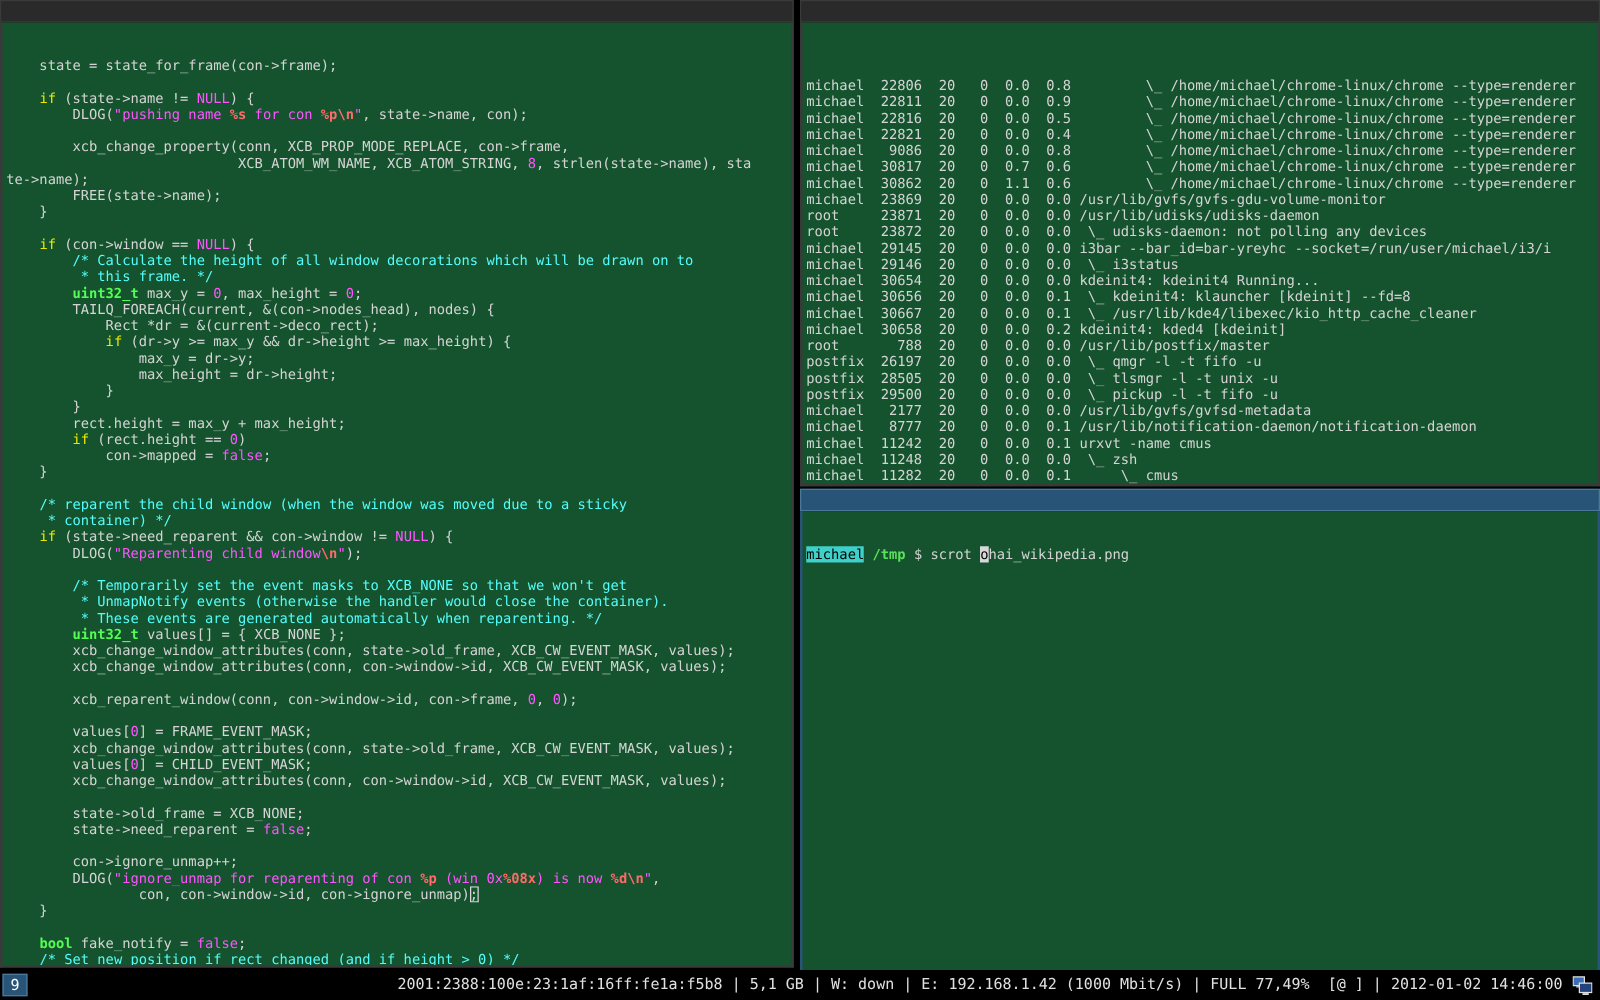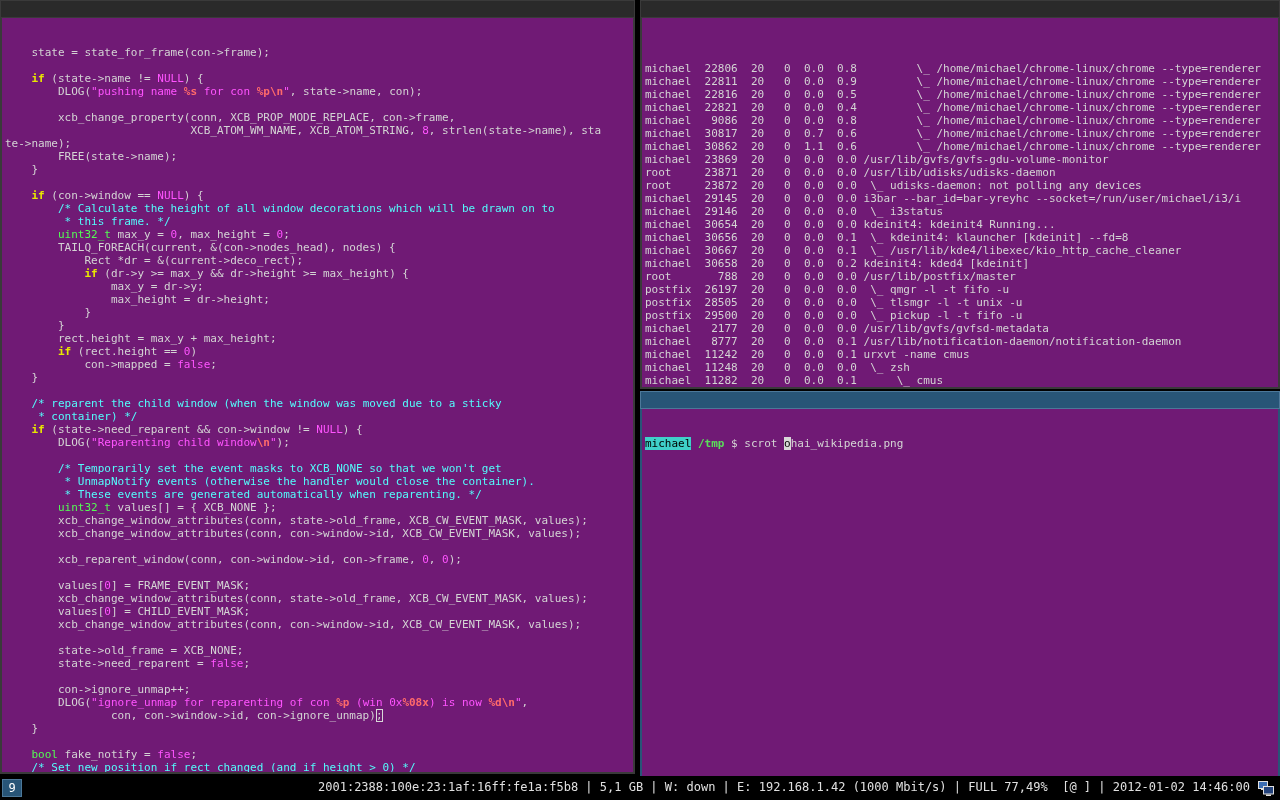--- a/index.html
+++ b/index.html
@@ -2,29 +2,29 @@
 <html><head>
 <meta charset="utf-8">
 <style>
   *{margin:0;padding:0;box-sizing:border-box}
   html,body{width:1280px;height:800px;background:#000;overflow:hidden}
   body{position:relative;font-family:"DejaVu Sans Mono",monospace}
   .window{position:absolute;display:flex;flex-direction:column}
   .titlebar{height:18px;font-size:12px;line-height:15px;padding:1px 5px;white-space:pre;overflow:hidden}
   .titlebar.unfocused{background:#2a2a2a;color:#8f8f8f;border:1px solid #3a3a3a}
   .titlebar.focused{background:#285577;color:#ffffff;border:1px solid #4c7899}
-  .content{flex:1;background:#701a75;overflow:hidden;position:relative}
+  .content{flex:1;background:#14532d;overflow:hidden;position:relative}
   .content.unf{border:2px solid #3a3a3a;border-top:none}
   .content.foc{border:2px solid #285577;border-top:none}
   .term{font-size:11px;line-height:13px;color:#d4d4d4;white-space:pre}
   .vline,.psline{height:13px;white-space:pre;overflow:hidden}
   
   .n{color:#d4d4d4}
-  .k{color:#e8e800;font-weight:bold}
-  .t{color:#54fc54;font-weight:normal}
+  .k{color:#e8e800;font-weight:normal}
+  .t{color:#54fc54;font-weight:bold}
   .c{color:#54fcfc;font-weight:normal}
   .s{color:#ff54ff;font-weight:normal}
   .sp{color:#ff6a6a;font-weight:bold}
   .cur{outline:1px solid #d8d8d8;outline-offset:-1px}
   .promptline{height:13px;white-space:pre}
   .prompt-user{background:#3fd0c9;color:#000}
   .prompt-path{color:#5ae05a;font-weight:bold}
   .cursor-block{background:#d8d8d8;color:#000}
   
   #bar{position:absolute;left:0;top:776px;width:1280px;height:24px;background:#000;display:flex;align-items:center}

